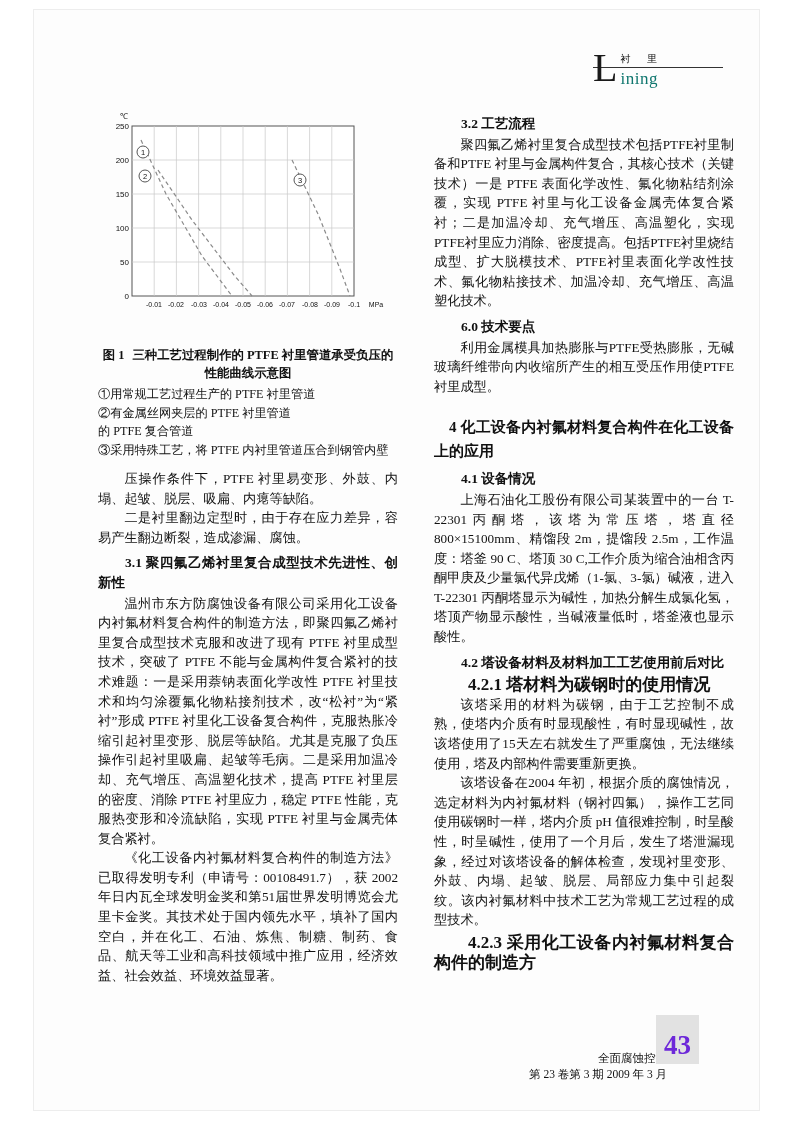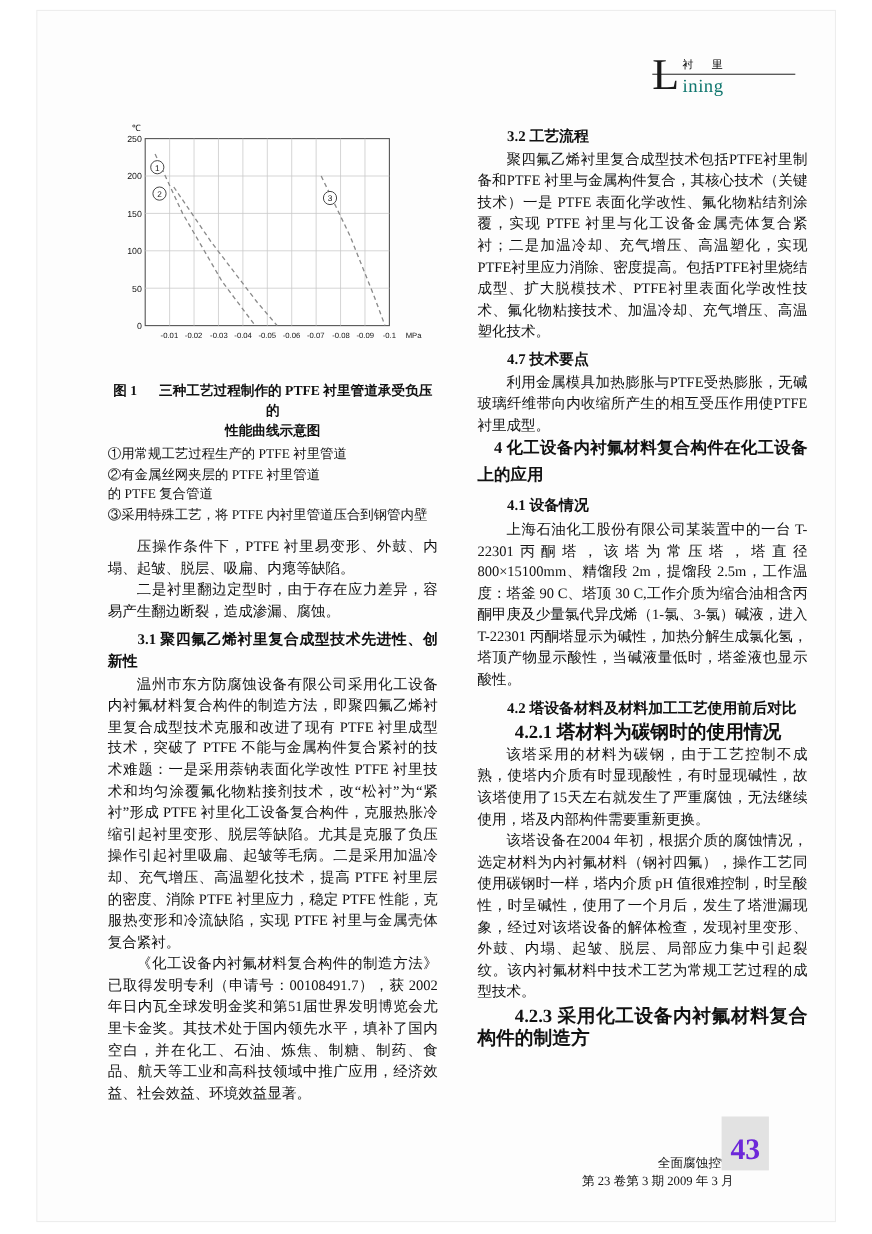--- a/index.html
+++ b/index.html
@@ -73,21 +73,21 @@
   p { margin: 0; text-indent: 2em; }
   h3.sec {
     font-size: 13.5px;
     font-weight: bold;
     margin: 6px 0 1px 0;
     text-indent: 2em;
   }
   h2.sec-big {
     font-size: 15px;
     font-weight: bold;
-    margin: 0 0 4px 0;
+    margin: 19px 0 4px 0;
     text-indent: 1em;
     line-height: 24px;
   }
   h4.sub {
     font-size: 17px;
     font-weight: bold;
     margin: 3px 0 0 0;
     text-indent: 2em;
   }
 
@@ -98,21 +98,21 @@
     height: 236px;
   }
   .chart-svg { position: absolute; left: 6px; top: 0; }
   .fig-caption {
     font-size: 12.4px;
     line-height: 18px;
     font-weight: bold;
     text-align: center;
     margin-top: 2px;
   }
-  .fig-caption .lbl { margin-right: 20px; }
+  .fig-caption .lbl { margin-right: 8px; }
   .fig-notes {
     font-size: 12.2px;
     line-height: 18.5px;
     margin-top: 3px;
   }
   .fig-notes div { text-indent: 0; }
   .pagenum {
     position: absolute;
     right: 30px;
     bottom: 22px;
@@ -236,21 +236,21 @@
       <p>压操作条件下，PTFE 衬里易变形、外鼓、内塌、起皱、脱层、吸扁、内瘪等缺陷。</p>
       <p>二是衬里翻边定型时，由于存在应力差异，容易产生翻边断裂，造成渗漏、腐蚀。</p>
       <h3 class="sec">3.1  聚四氟乙烯衬里复合成型技术先进性、创新性</h3>
       <p>温州市东方防腐蚀设备有限公司采用化工设备内衬氟材料复合构件的制造方法，即聚四氟乙烯衬里复合成型技术克服和改进了现有 PTFE 衬里成型技术，突破了 PTFE 不能与金属构件复合紧衬的技术难题：一是采用萘钠表面化学改性 PTFE 衬里技术和均匀涂覆氟化物粘接剂技术，改“松衬”为“紧衬”形成 PTFE 衬里化工设备复合构件，克服热胀冷缩引起衬里变形、脱层等缺陷。尤其是克服了负压操作引起衬里吸扁、起皱等毛病。二是采用加温冷却、充气增压、高温塑化技术，提高 PTFE 衬里层的密度、消除 PTFE 衬里应力，稳定 PTFE 性能，克服热变形和冷流缺陷，实现 PTFE 衬里与金属壳体复合紧衬。</p>
       <p>《化工设备内衬氟材料复合构件的制造方法》已取得发明专利（申请号：00108491.7），获 2002 年日内瓦全球发明金奖和第51届世界发明博览会尤里卡金奖。其技术处于国内领先水平，填补了国内空白，并在化工、石油、炼焦、制糖、制药、食品、航天等工业和高科技领域中推广应用，经济效益、社会效益、环境效益显著。</p>
     </div>
 
     <div class="col col-right">
       <h3 class="sec">3.2  工艺流程</h3>
       <p>聚四氟乙烯衬里复合成型技术包括PTFE衬里制备和PTFE 衬里与金属构件复合，其核心技术（关键技术）一是 PTFE 表面化学改性、氟化物粘结剂涂覆，实现 PTFE 衬里与化工设备金属壳体复合紧衬；二是加温冷却、充气增压、高温塑化，实现PTFE衬里应力消除、密度提高。包括PTFE衬里烧结成型、扩大脱模技术、PTFE衬里表面化学改性技术、氟化物粘接技术、加温冷却、充气增压、高温塑化技术。</p>
-      <h3 class="sec">4.7  技术要点</h3>
+      <h3 class="sec">6.0  技术要点</h3>
       <p>利用金属模具加热膨胀与PTFE受热膨胀，无碱玻璃纤维带向内收缩所产生的相互受压作用使PTFE衬里成型。</p>
       <h2 class="sec-big">4  化工设备内衬氟材料复合构件在化工设备上的应用</h2>
       <h3 class="sec">4.1  设备情况</h3>
       <p>上海石油化工股份有限公司某装置中的一台 T-22301丙酮塔，该塔为常压塔，塔直径800×15100mm、精馏段 2m，提馏段 2.5m，工作温度：塔釜 90 C、塔顶 30 C,工作介质为缩合油相含丙酮甲庚及少量氯代异戊烯（1-氯、3-氯）碱液，进入 T-22301 丙酮塔显示为碱性，加热分解生成氯化氢，塔顶产物显示酸性，当碱液量低时，塔釜液也显示酸性。</p>
       <h3 class="sec">4.2  塔设备材料及材料加工工艺使用前后对比</h3>
       <h4 class="sub">4.2.1  塔材料为碳钢时的使用情况</h4>
       <p>该塔采用的材料为碳钢，由于工艺控制不成熟，使塔内介质有时显现酸性，有时显现碱性，故该塔使用了15天左右就发生了严重腐蚀，无法继续使用，塔及内部构件需要重新更换。</p>
       <p>该塔设备在2004 年初，根据介质的腐蚀情况，选定材料为内衬氟材料（钢衬四氟），操作工艺同使用碳钢时一样，塔内介质 pH 值很难控制，时呈酸性，时呈碱性，使用了一个月后，发生了塔泄漏现象，经过对该塔设备的解体检查，发现衬里变形、外鼓、内塌、起皱、脱层、局部应力集中引起裂纹。该内衬氟材料中技术工艺为常规工艺过程的成型技术。</p>
       <h4 class="sub">4.2.3  采用化工设备内衬氟材料复合构件的制造方</h4>
     </div>

